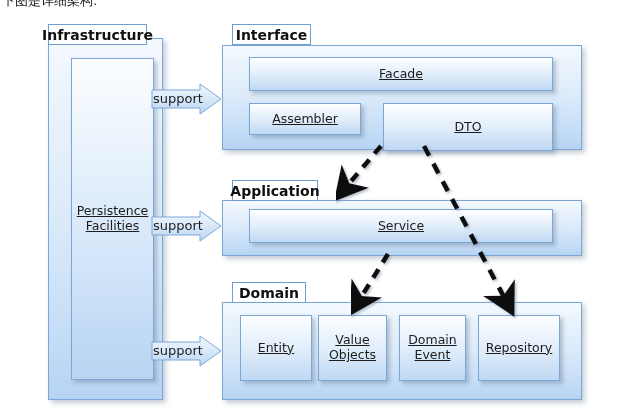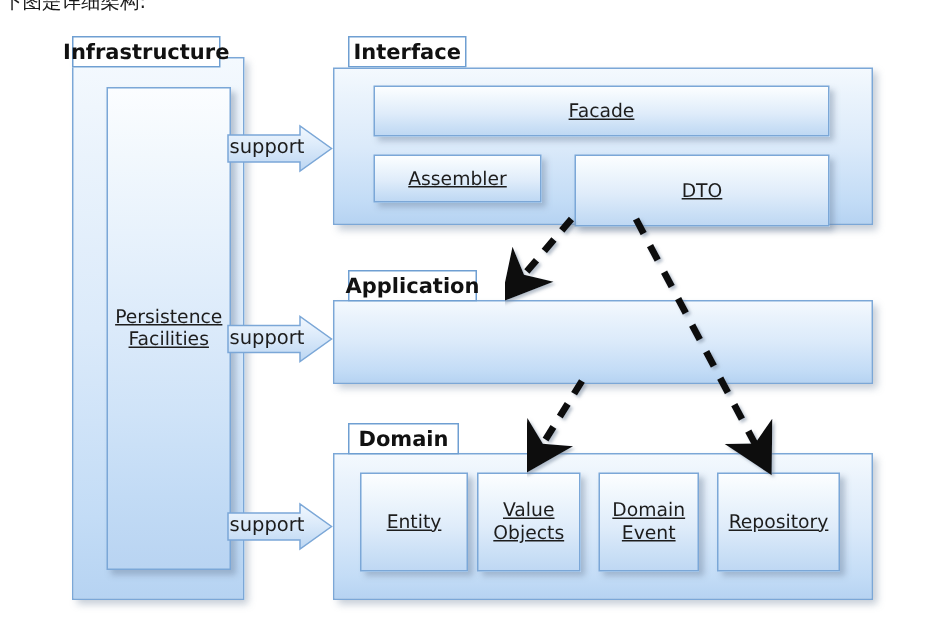--- a/index.html
+++ b/index.html
@@ -123,20 +123,23 @@
   <div class="box" style="left:249px;top:103px;width:112px;height:32px;">
     <span>Assembler</span>
   </div>
   <div class="box" style="left:383px;top:103px;width:170px;height:48px;justify-content:center;">
     <span>DTO</span>
   </div>
 
   <div class="layer" style="left:222px;top:200px;width:360px;height:56px;"></div>
   <div class="layer-tab" style="left:232px;top:180px;width:86px;">
     <span>Application</span>
+  </div>
+  <div class="box" style="left:249px;top:209px;width:304px;height:34px;">
+    <span>Service</span>
   </div>
 
   <div class="layer" style="left:222px;top:302px;width:360px;height:98px;"></div>
   <div class="layer-tab" style="left:232px;top:282px;width:74px;">
     <span>Domain</span>
   </div>
   <div class="box" style="left:240px;top:315px;width:72px;height:66px;">
     <span>Entity</span>
   </div>
   <div class="box" style="left:318px;top:315px;width:69px;height:66px;">

